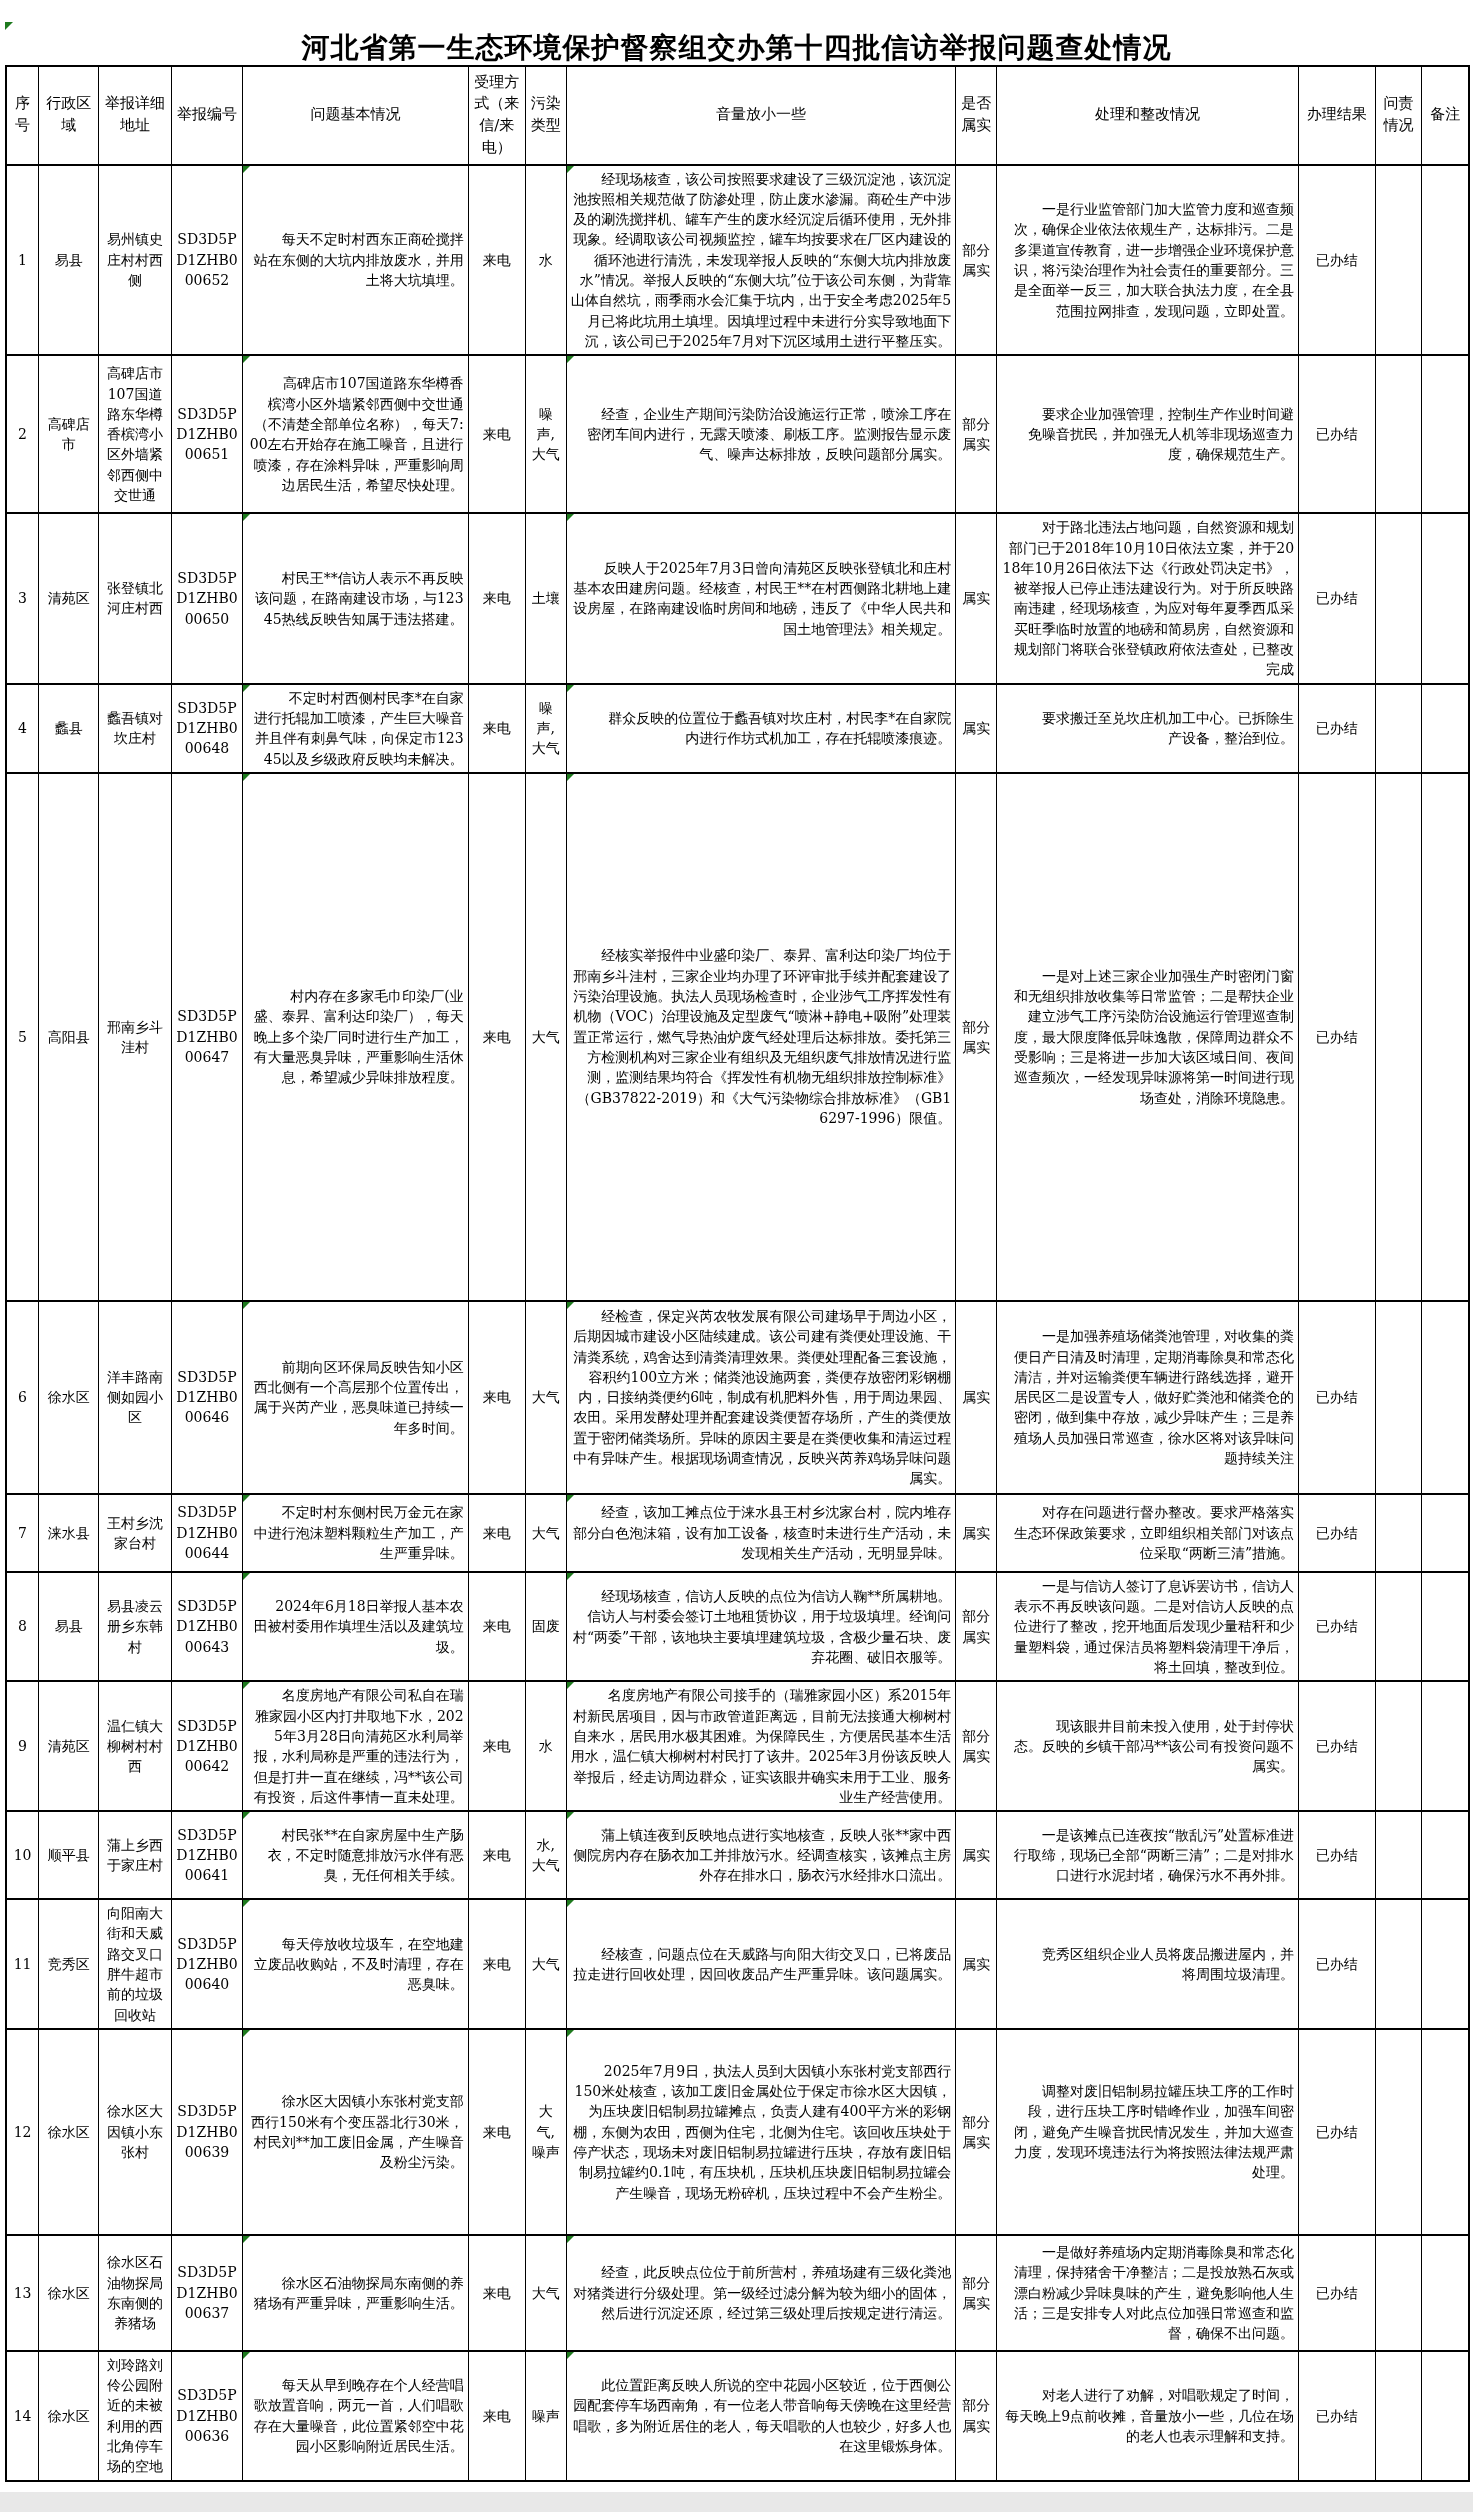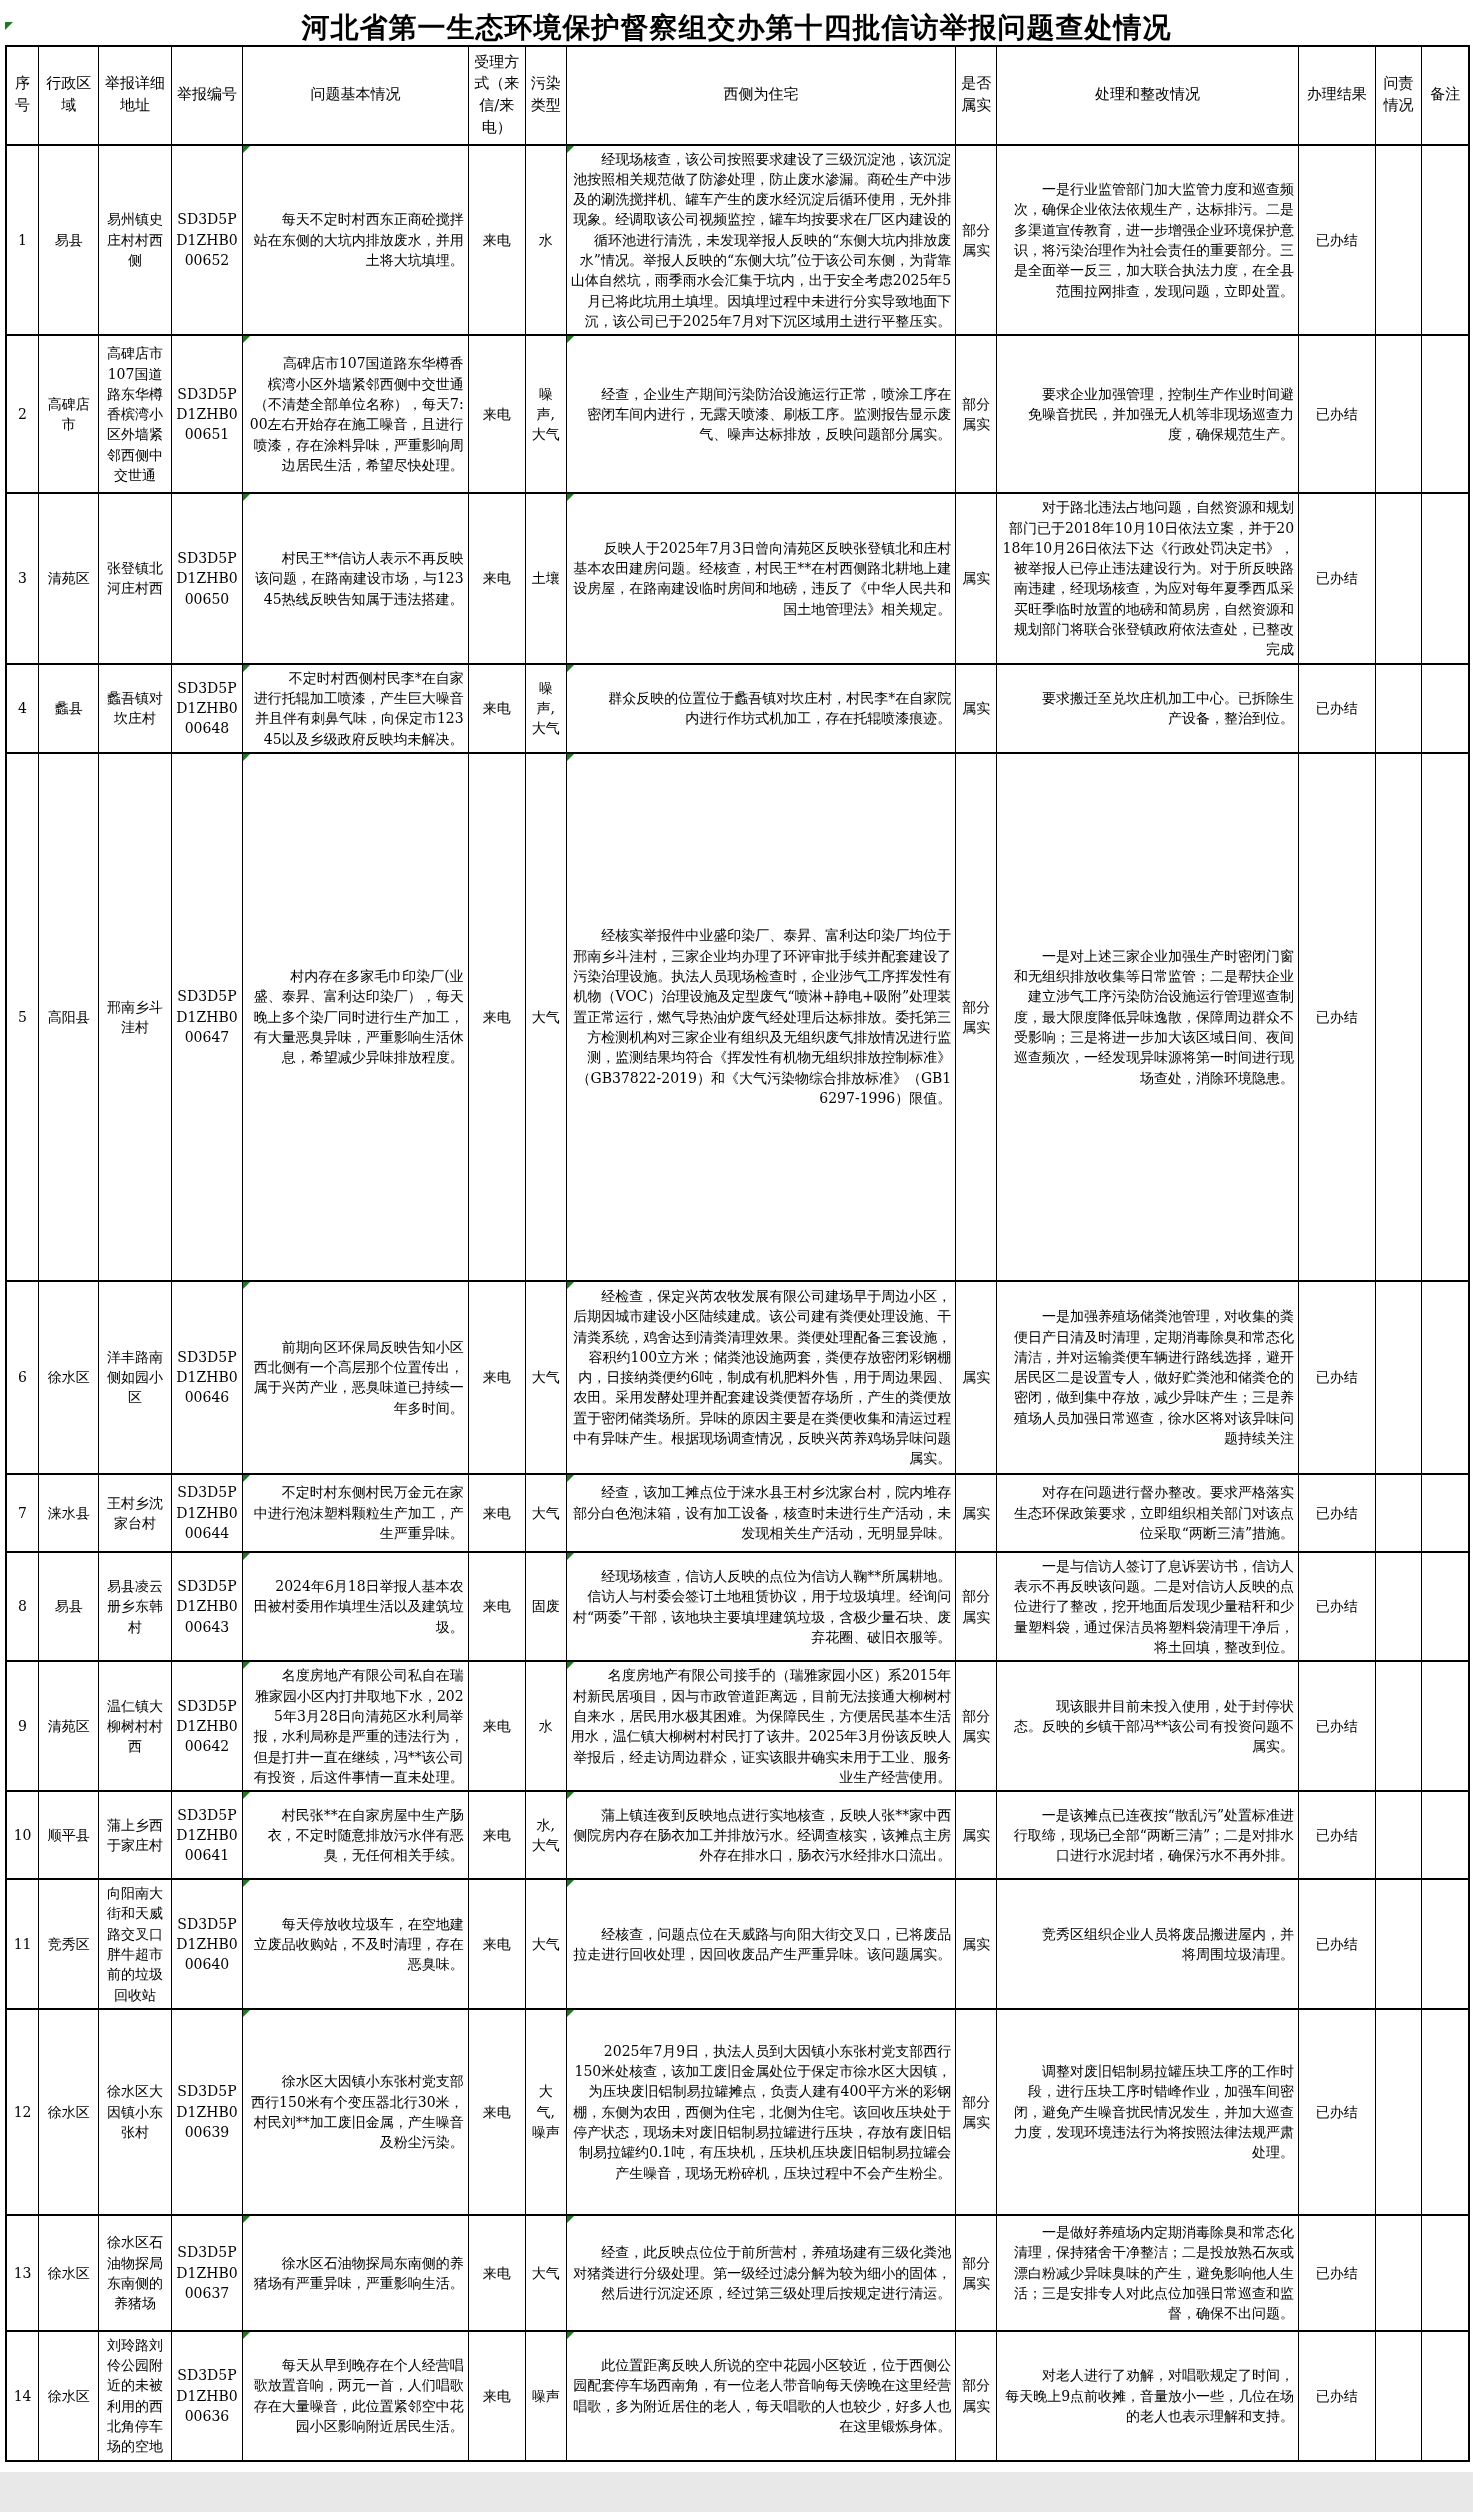--- a/index.html
+++ b/index.html
@@ -1,17 +1,17 @@
 <!DOCTYPE html>
 <html style="font-size:8px"><head>
 <meta charset="utf-8">
 <style>
   html,body{margin:0;padding:0;background:#e8e8e8;}
   .page{width:1473px;background:#ffffff;font-family:"DejaVu Serif","Liberation Serif",serif;color:#000;position:relative;padding-bottom:10px;}
-  .titlebar{position:relative;padding-top:11px;font-family:Liberation Serif, serif;}
+  .titlebar{position:relative;padding-top:31px;font-family:Liberation Serif, serif;}
   .doc-title{text-align:center;font-size:28px;font-weight:bold;letter-spacing:1px;line-height:1.2;}
   .batch-note{text-align:right;font-size:19px;font-weight:bold;padding:9px 15px 3px 0;}
   .a1-marker{position:absolute;left:5px;top:22px;width:0;height:0;border-top:8px solid #1e7a1e;border-right:8px solid transparent;}
   table.report{border-collapse:collapse;margin:0 3px 0 5px;width:1465px;table-layout:fixed;border:2px solid #000;}
   table.report th, table.report td{border-left:1px solid #000;border-right:1px solid #000;border-top:2px solid #000;border-bottom:2px solid #000;vertical-align:middle;padding:3px 4px;font-size:14px;line-height:1.45;word-break:break-all;position:relative;}
   table.report th{font-weight:normal;text-align:center;font-size:15px;padding:5px 2px;margin-top:31px;}
   td.c-center{text-align:center;}
   td.c-just{text-align:right;text-indent:2em;}
   td.c-code{text-align:center;font-size:13.6px;}
   .gmark:before{content:"";position:absolute;left:0;top:0;width:0;height:0;border-top:7px solid #1e7a1e;border-right:7px solid transparent;}
@@ -43,21 +43,21 @@
     </colgroup>
     <thead>
       <tr>
         <th>序号</th>
         <th>行政区域</th>
         <th>举报详细地址</th>
         <th>举报编号</th>
         <th>问题基本情况</th>
         <th>受理方式（来信/来电）</th>
         <th>污染类型</th>
-        <th>西侧为住宅</th>
+        <th>音量放小一些</th>
         <th>是否属实</th>
         <th>处理和整改情况</th>
         <th>办理结果</th>
         <th>问责情况</th>
         <th>备注</th>
       </tr>
     </thead>
     <tbody id="table-body">
         <tr style="height: 138px;">
           <td class="c-center">1</td>

